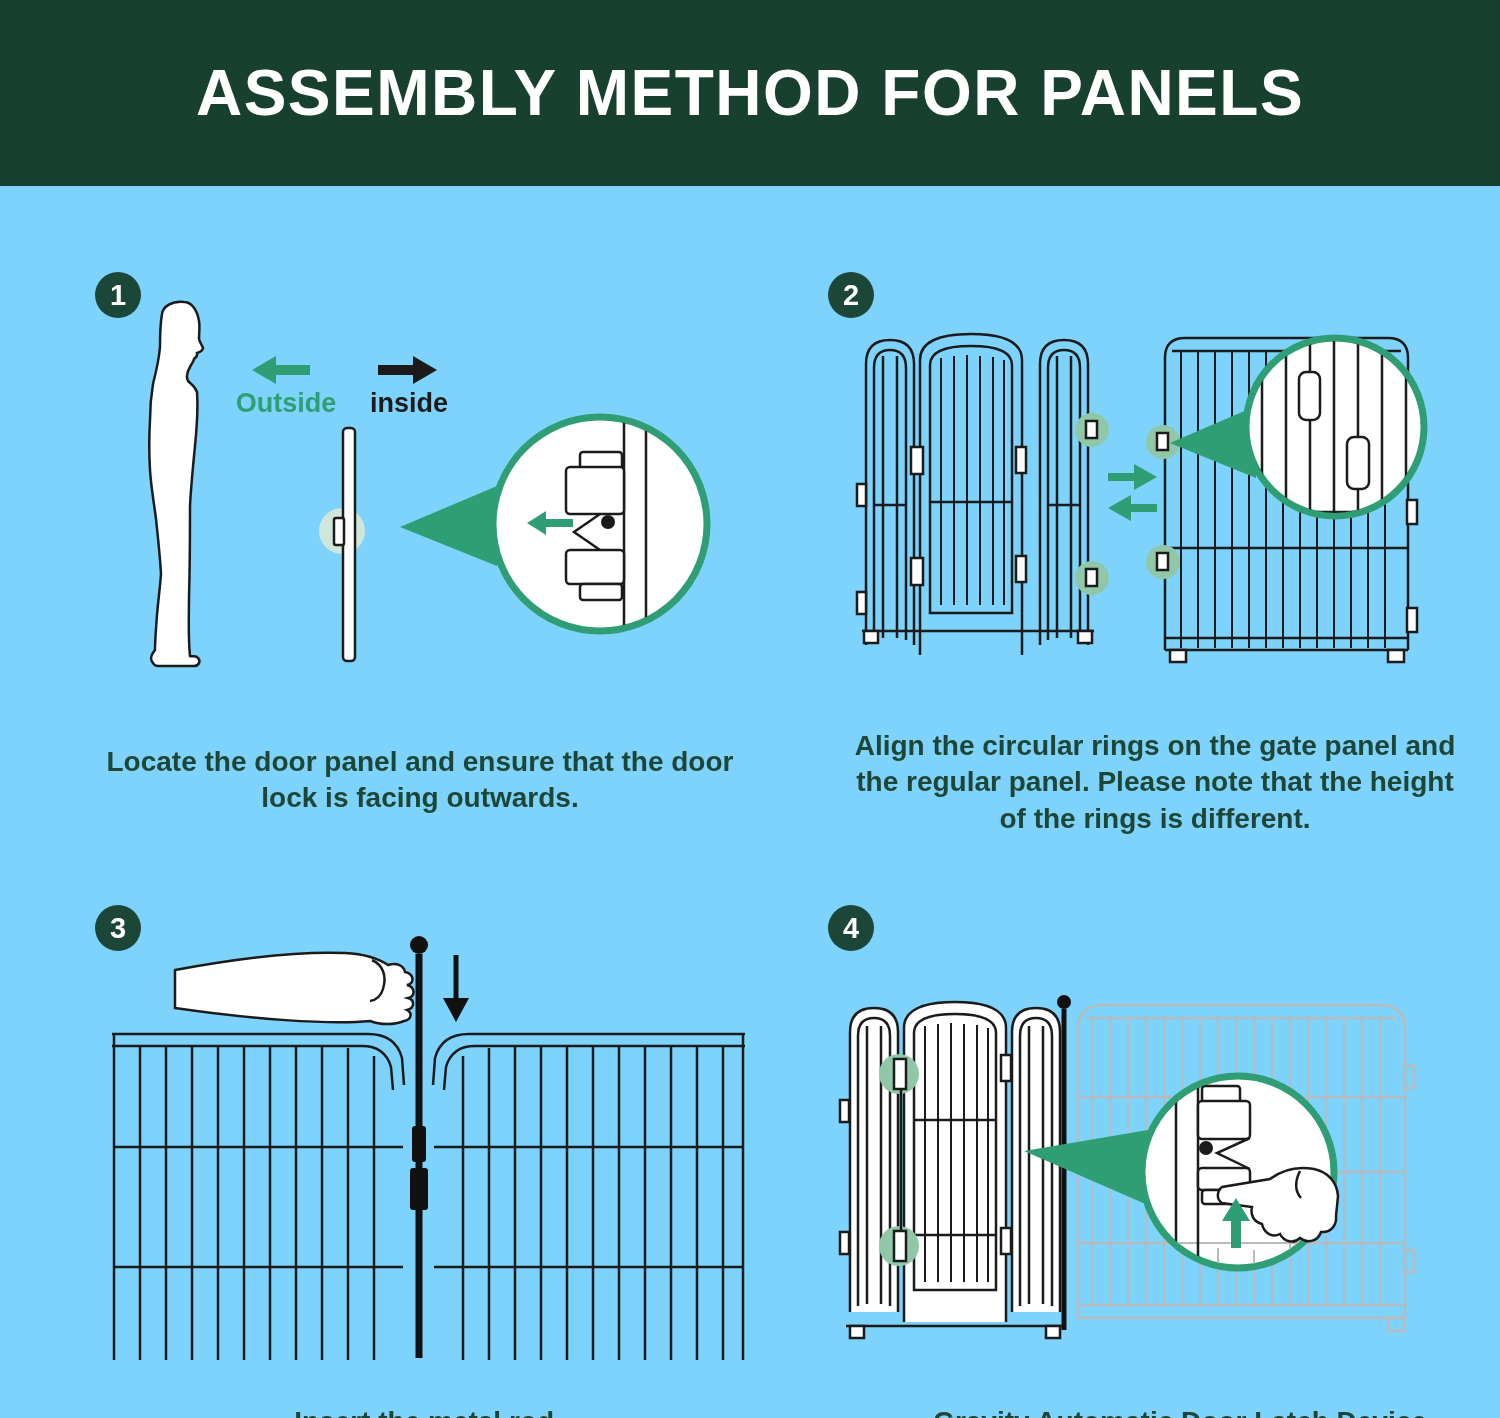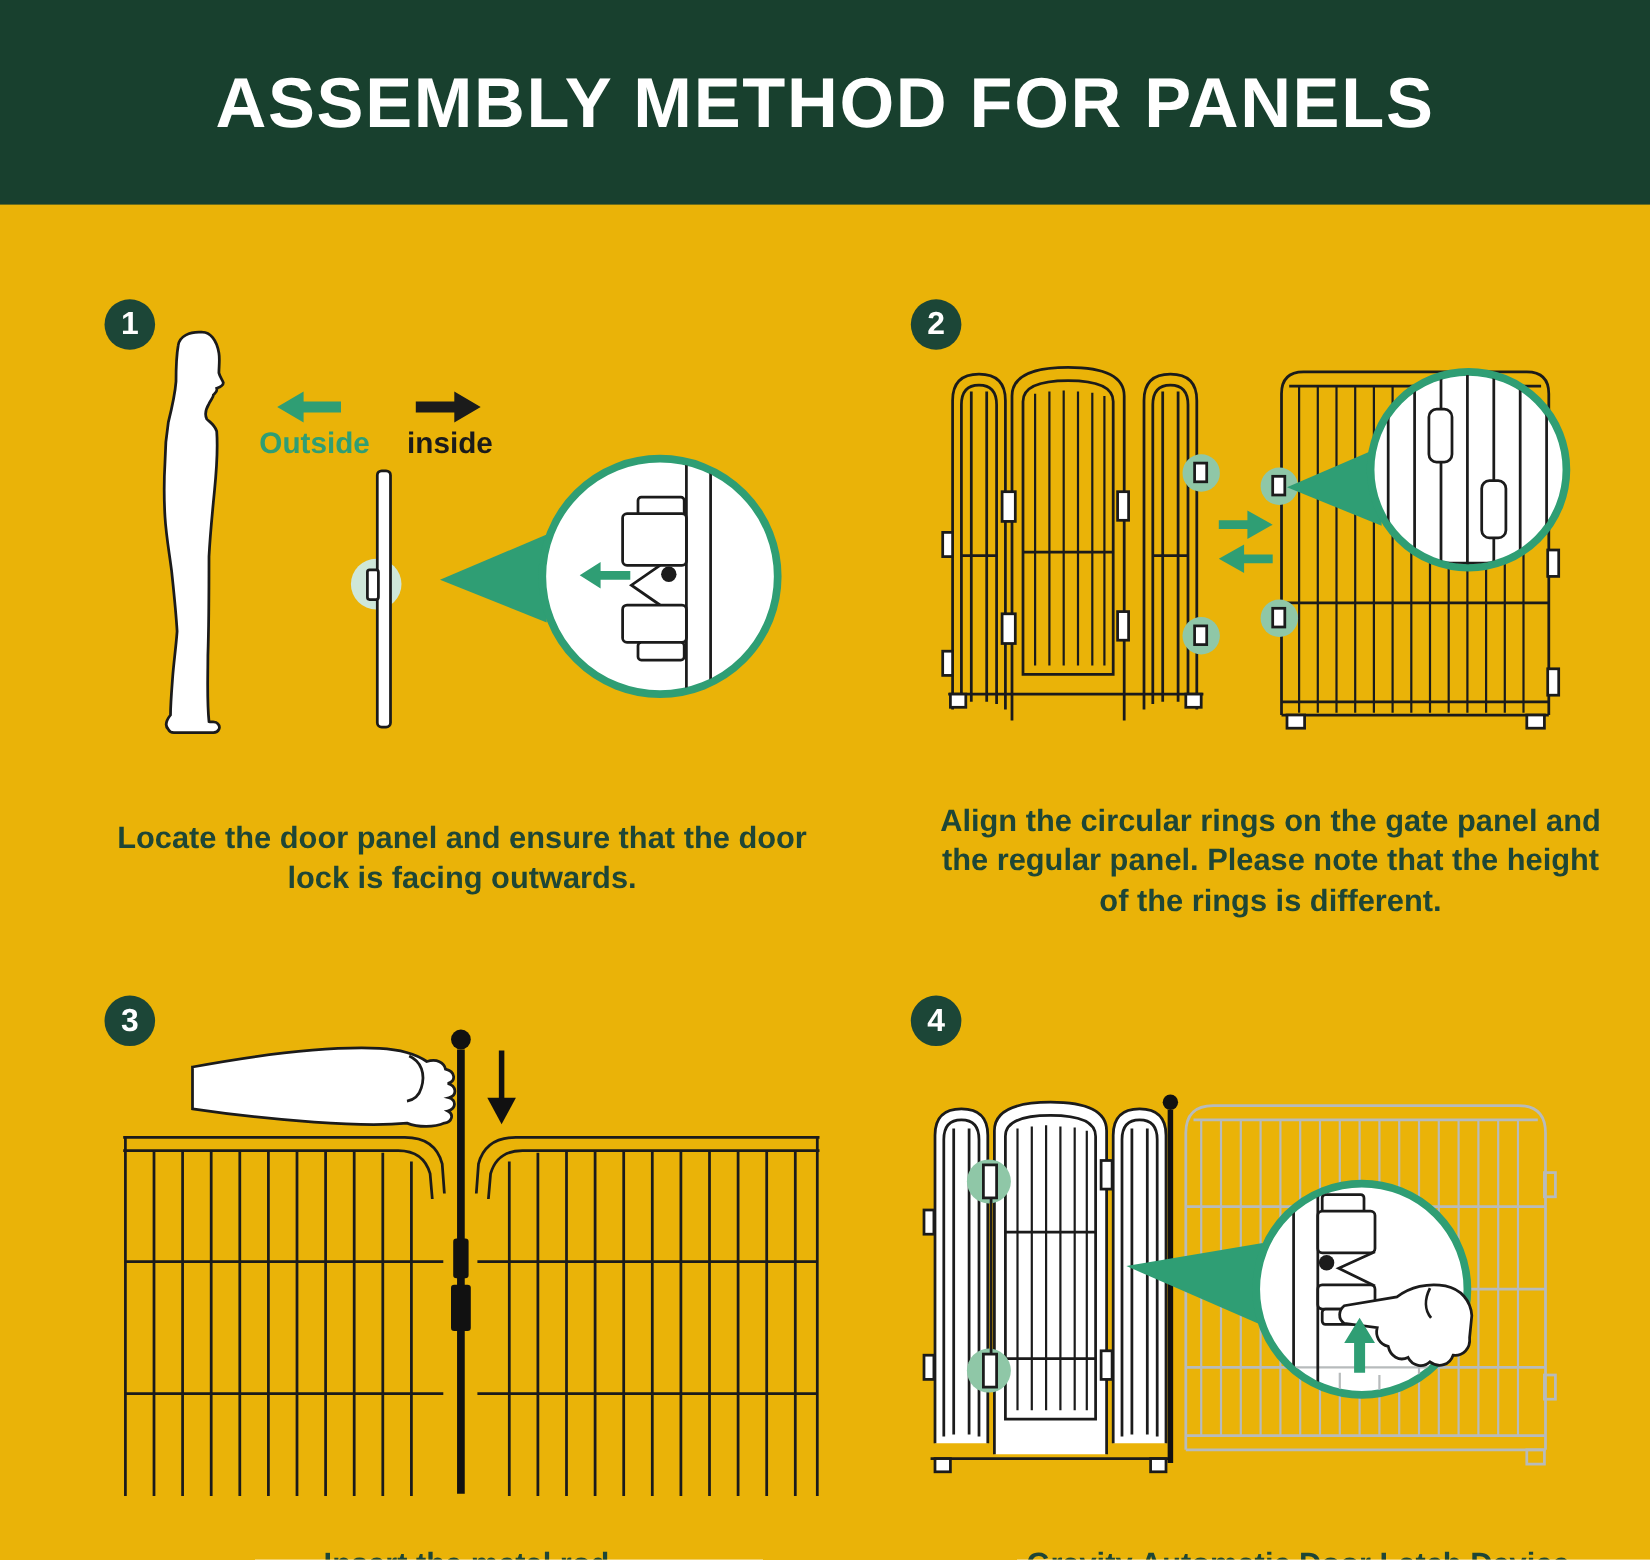--- a/index.html
+++ b/index.html
@@ -1,16 +1,16 @@
 <!DOCTYPE html>
 <html><head>
 <meta charset="utf-8">
 <style>
   html,body{margin:0;padding:0;background:#ffffff;}
-  .page{position:relative;width:1500px;height:1418px;background:#eab308;overflow:hidden;
+  .page{position:relative;width:1500px;height:1418px;background:#7dd3fc;overflow:hidden;
         font-family:"Liberation Sans",sans-serif;}
   .header{position:absolute;left:0;top:0;width:1500px;height:186px;background:#18402E;
           display:flex;align-items:center;justify-content:center;}
   .header h1{margin:0;color:#ffffff;font-size:64px;font-weight:bold;letter-spacing:1.5px;
              font-family:"Liberation Sans",sans-serif;}
   .badge{position:absolute;width:46px;height:46px;border-radius:50%;background:#1C4637;
          color:#ffffff;display:flex;align-items:center;justify-content:center;
          font-size:29px;font-weight:bold;}
   .caption{position:absolute;text-align:center;color:#1E4636;font-weight:bold;
            font-size:28px;line-height:1.3;}

